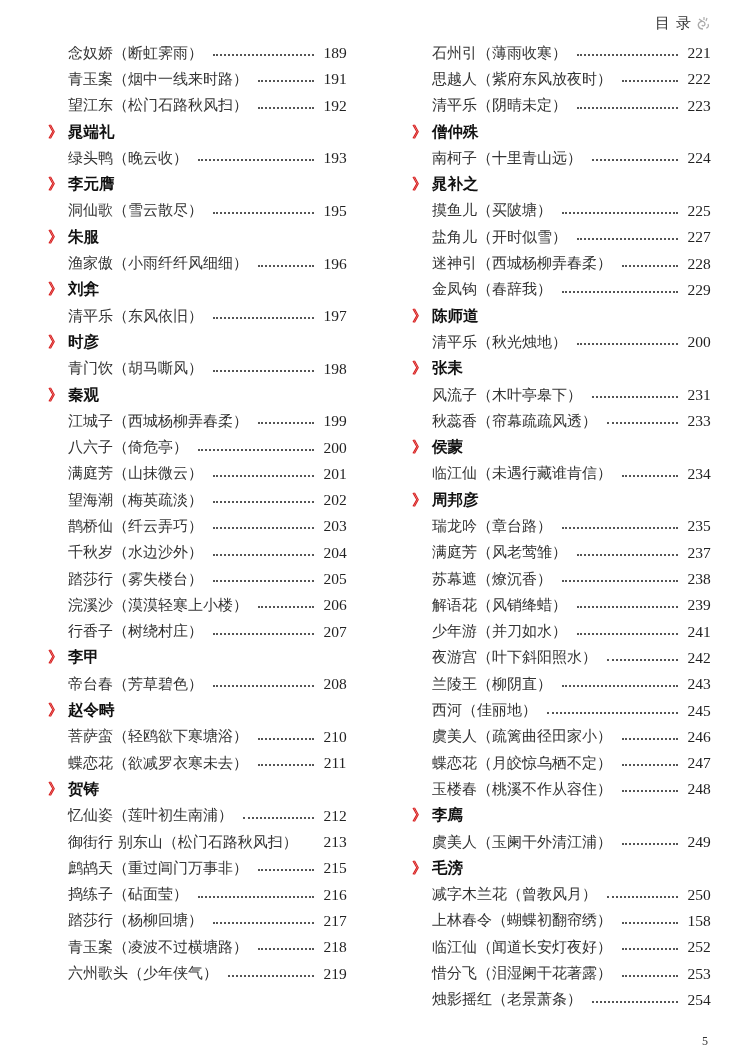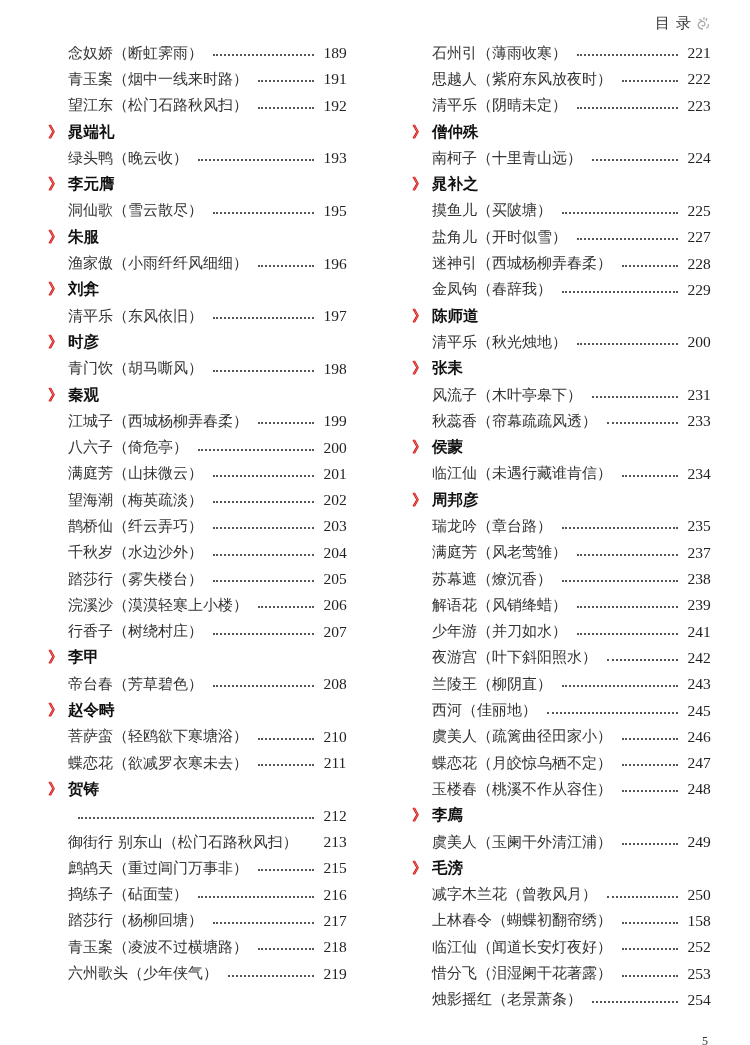--- a/index.html
+++ b/index.html
@@ -163,20 +163,21 @@
     <div class="row entry">
       <span class="title">蝶恋花（欲减罗衣寒未去）</span>
       <span class="leader"></span>
       <span class="page">211</span>
     </div>
     <div class="row section">
       <span class="marker" style="color: rgb(216, 30, 30);">》</span>
       <span>贺铸</span>
     </div>
     <div class="row entry">
+      <span class="title">忆仙姿（莲叶初生南浦）</span>
       <span class="leader"></span>
       <span class="page">212</span>
     </div>
     <div class="row entry">
       <span class="title">御街行 别东山（松门石路秋风扫）</span>
       <span class="leader" style="border-bottom: none;"></span>
       <span class="page">213</span>
     </div>
     <div class="row entry">
       <span class="title">鹧鸪天（重过阊门万事非）</span>

